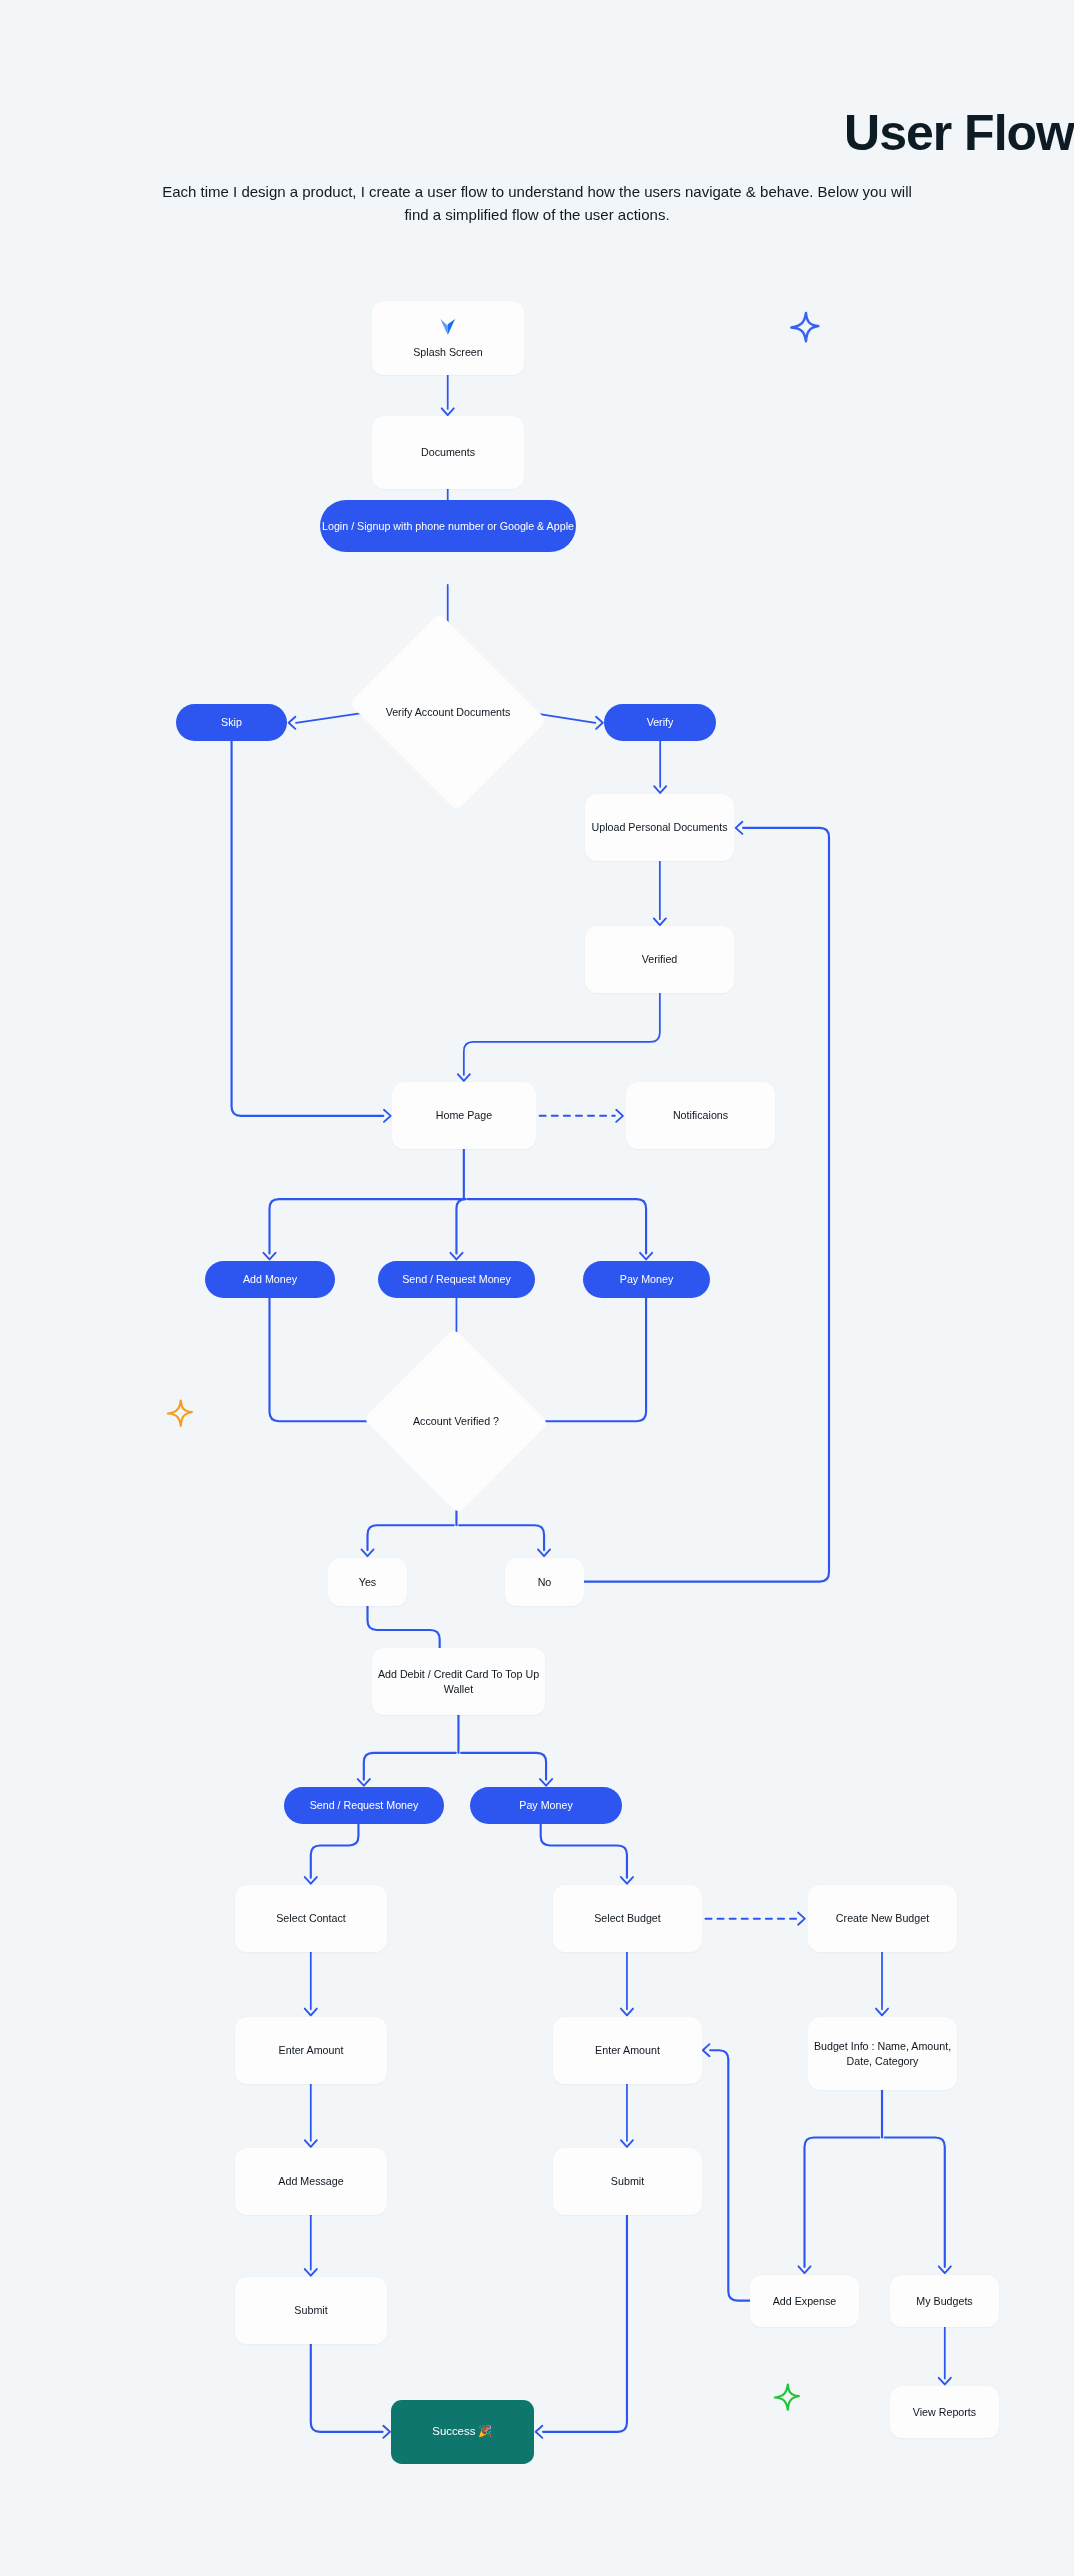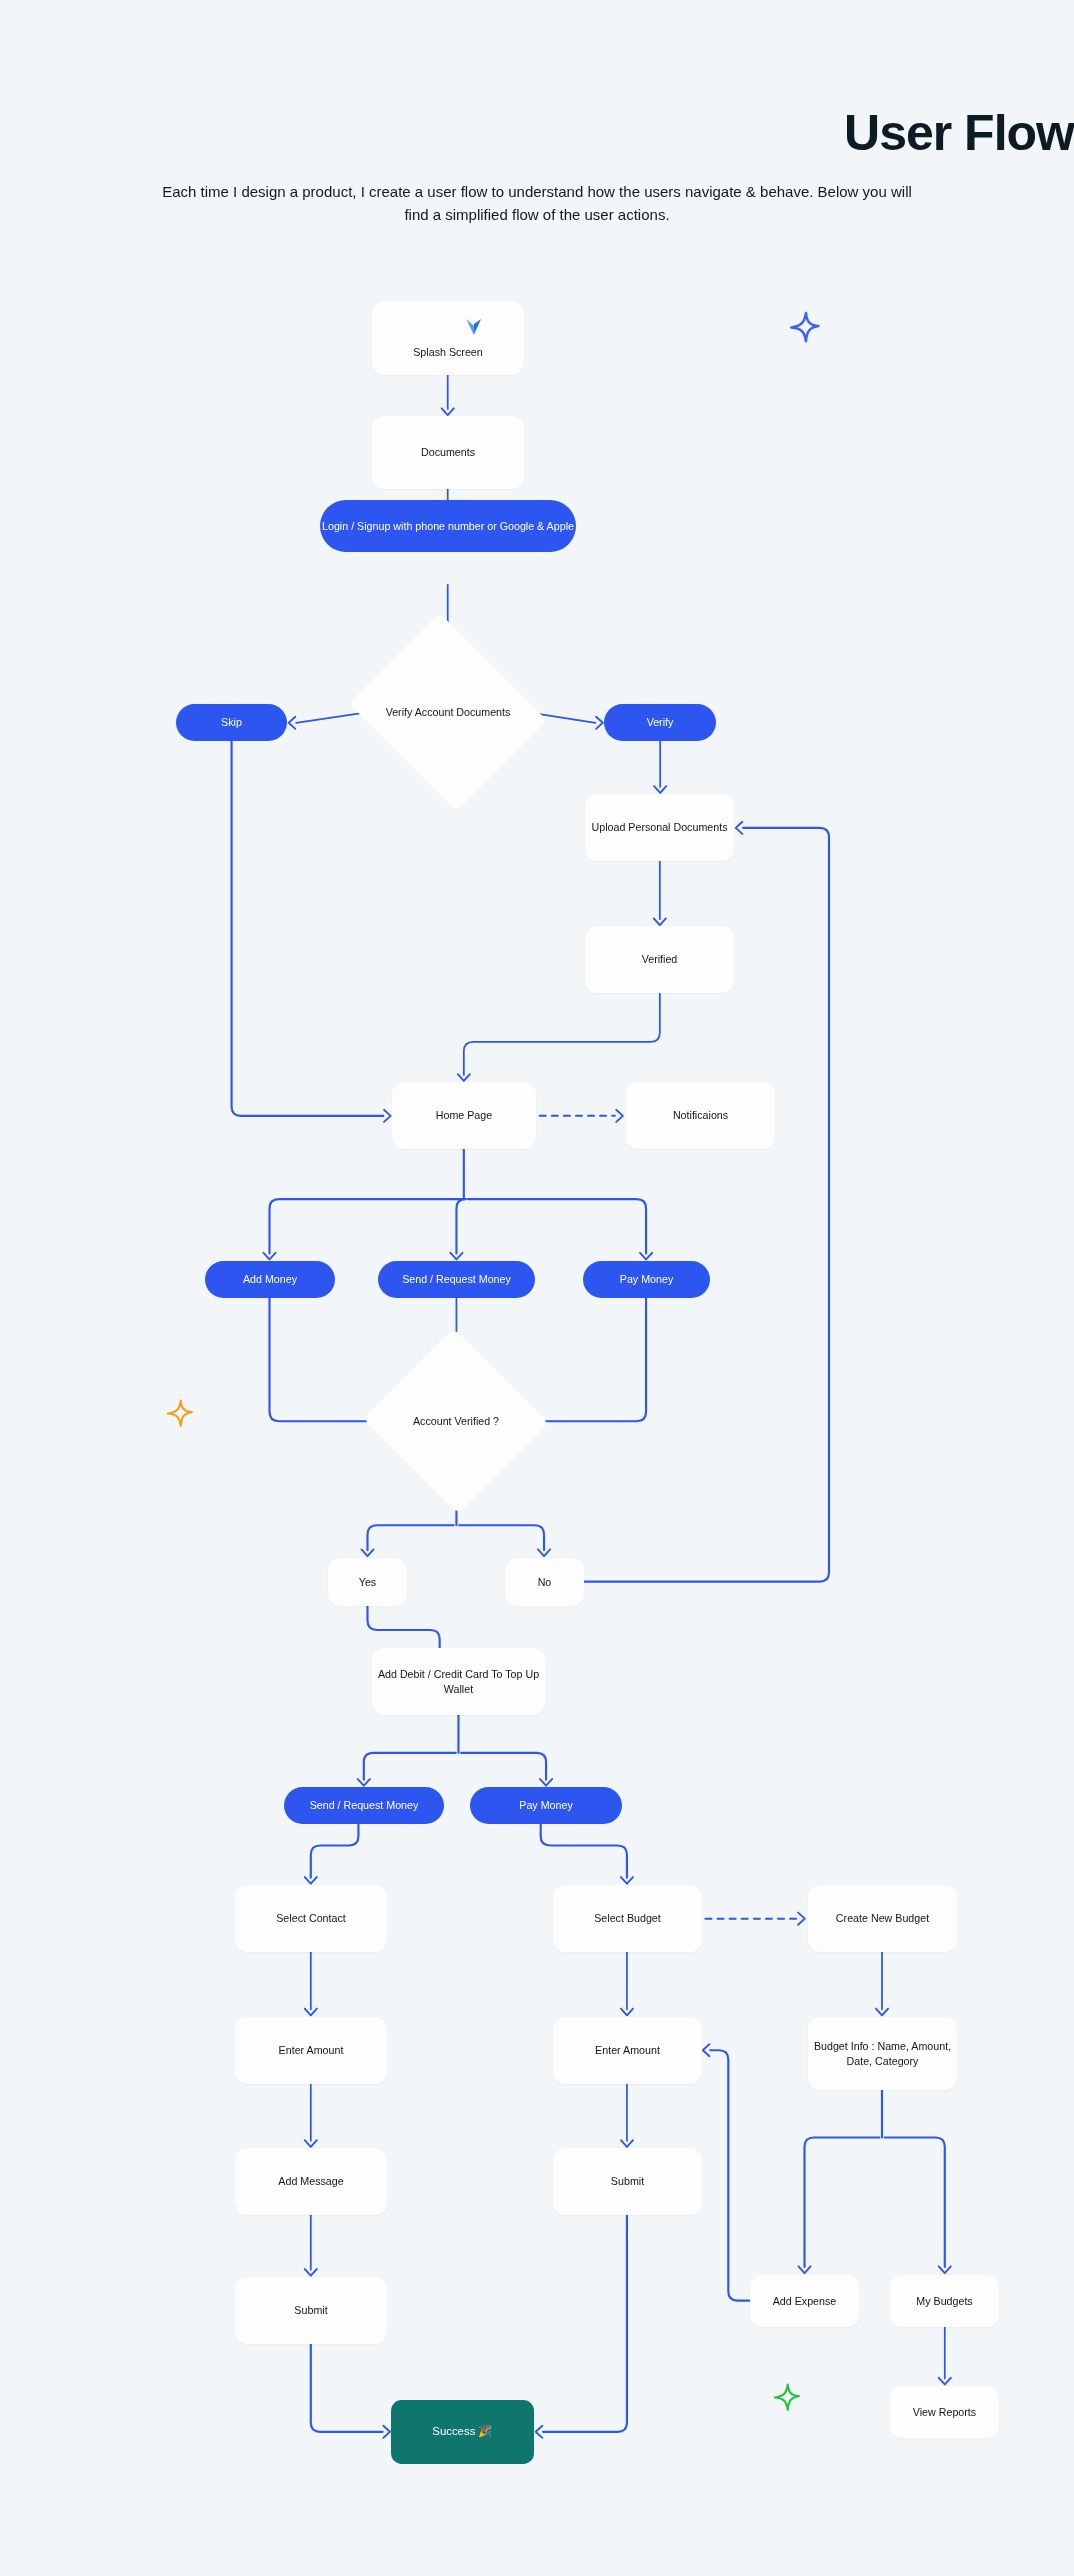--- a/index.html
+++ b/index.html
@@ -107,21 +107,21 @@
   }
   .node-diamond .dia-label {
     position: relative;
     z-index: 2;
     font-size: 10.7px;
     font-weight: 500;
     color: #0f1720;
     line-height: 1.35;
   }
 
-  .splash-inner { display:flex; flex-direction:column; align-items:flex-end; gap:4px; }
+  .splash-inner { display:flex; flex-direction:column; align-items:center; gap:4px; }
   .logo-v { display:block; }
 
   
   #wires {
     position: absolute;
     left: 0; top: 0;
     width: 1074px; height: 2576px;
     z-index: 1;
     pointer-events: none;
   }

